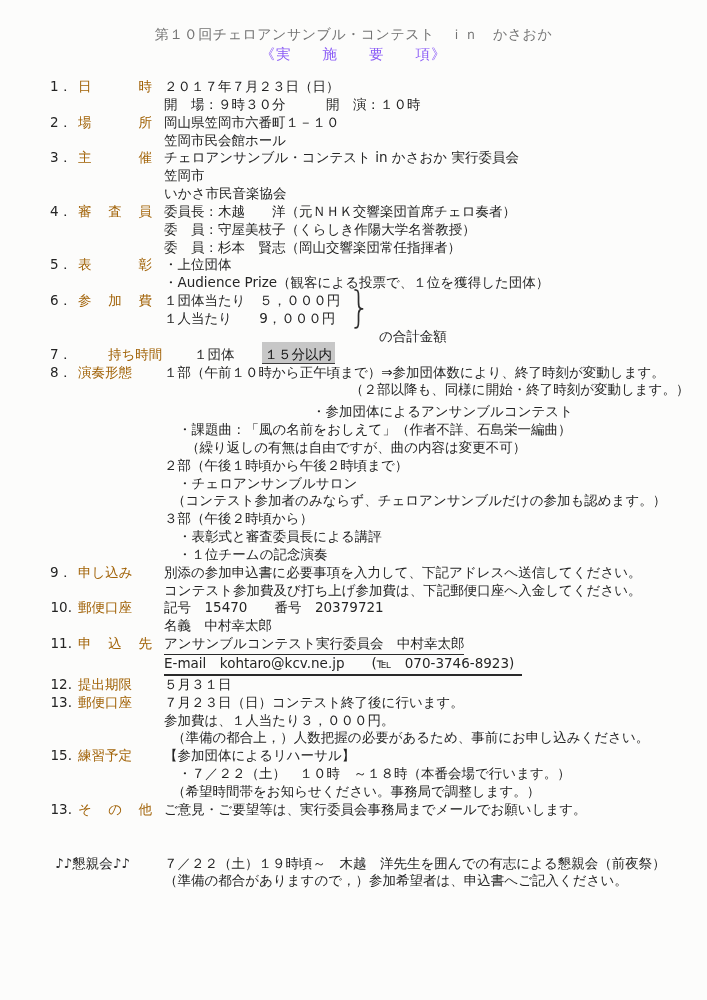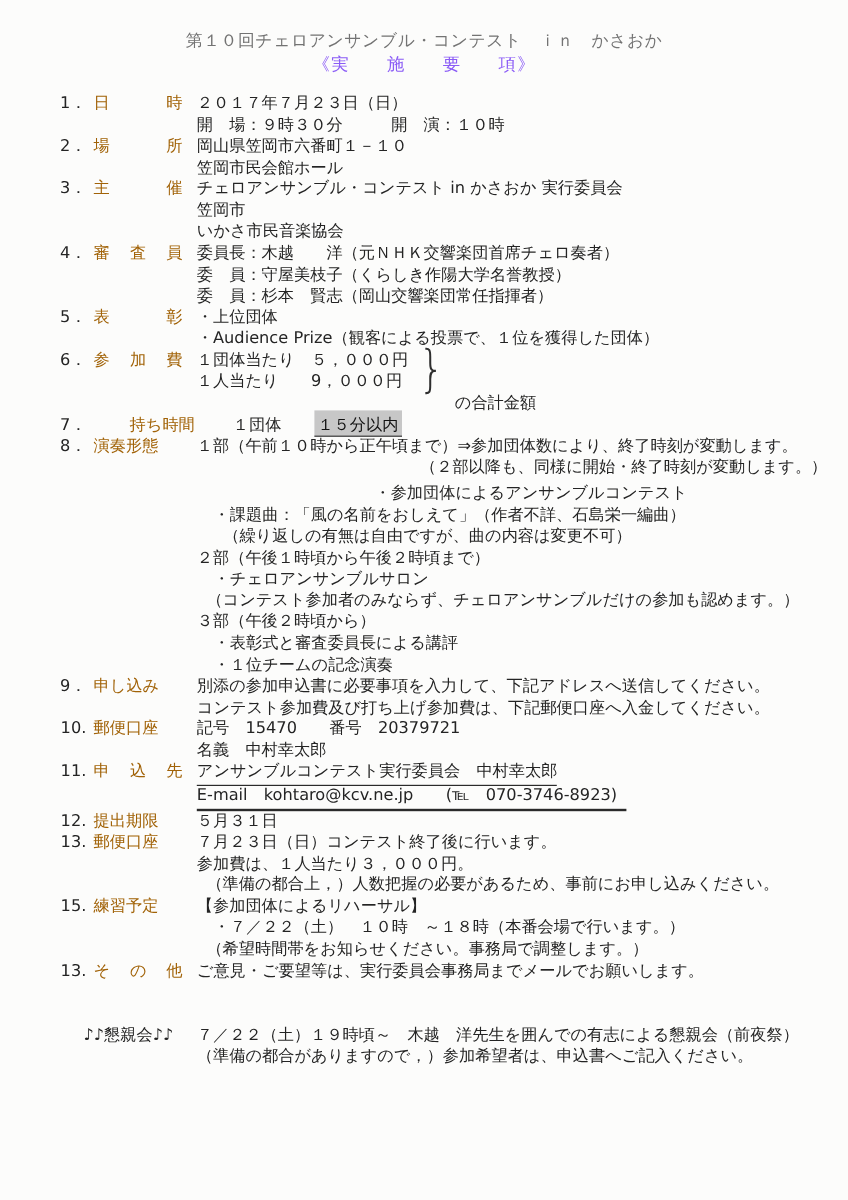--- a/index.html
+++ b/index.html
@@ -52,21 +52,21 @@
     border-bottom:1.5px solid #3c3c3c;
     padding:4px 3px 1px 3px;
   }
   .brace{
     position:absolute;left:346px;top:-3px;
     font-size:42px;line-height:38px;font-weight:300;
     transform:scaleX(.8);color:#2e2e2e;
     font-family:"DejaVu Sans",sans-serif;
   }
   .party{margin-top:36px;}
-  .party .row{padding-left:55px;text-align:center;}
+  .party .row{padding-left:55px;}
   .pnum{flex:0 0 104px;white-space:pre;color:#242424;}
   .party .content{margin-left:5px;}
 </style>
 </head>
 <body>
 
 <div class="page">
   <div class="title">第１０回チェロアンサンブル・コンテスト　ｉｎ　かさおか</div>
   <div class="subtitle">《実　　施　　要　　項》</div>
   <div class="rows" id="rows">

